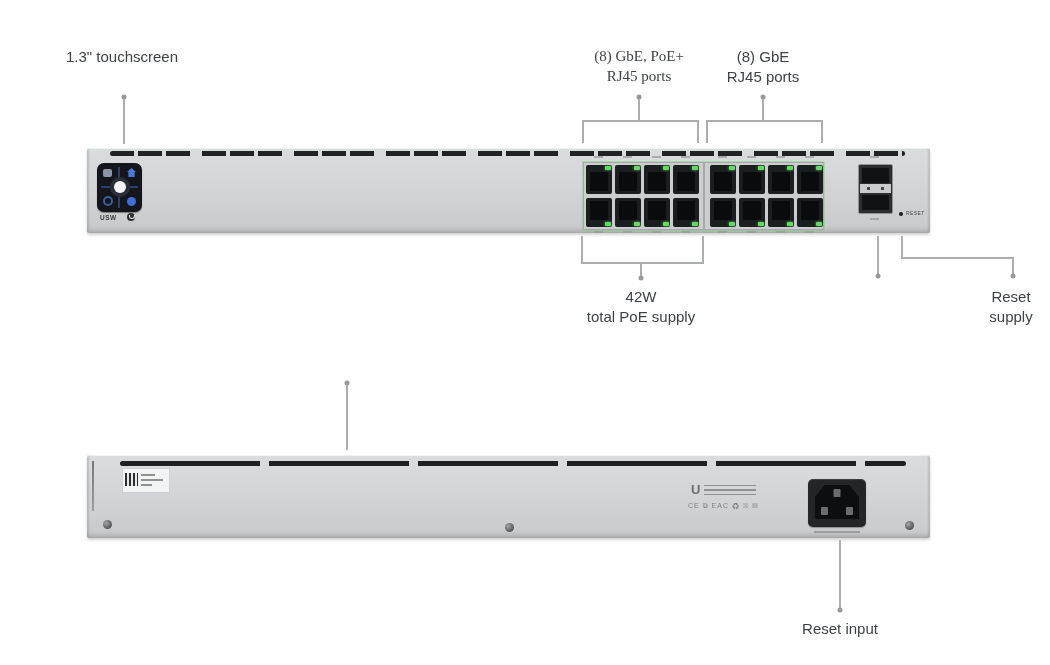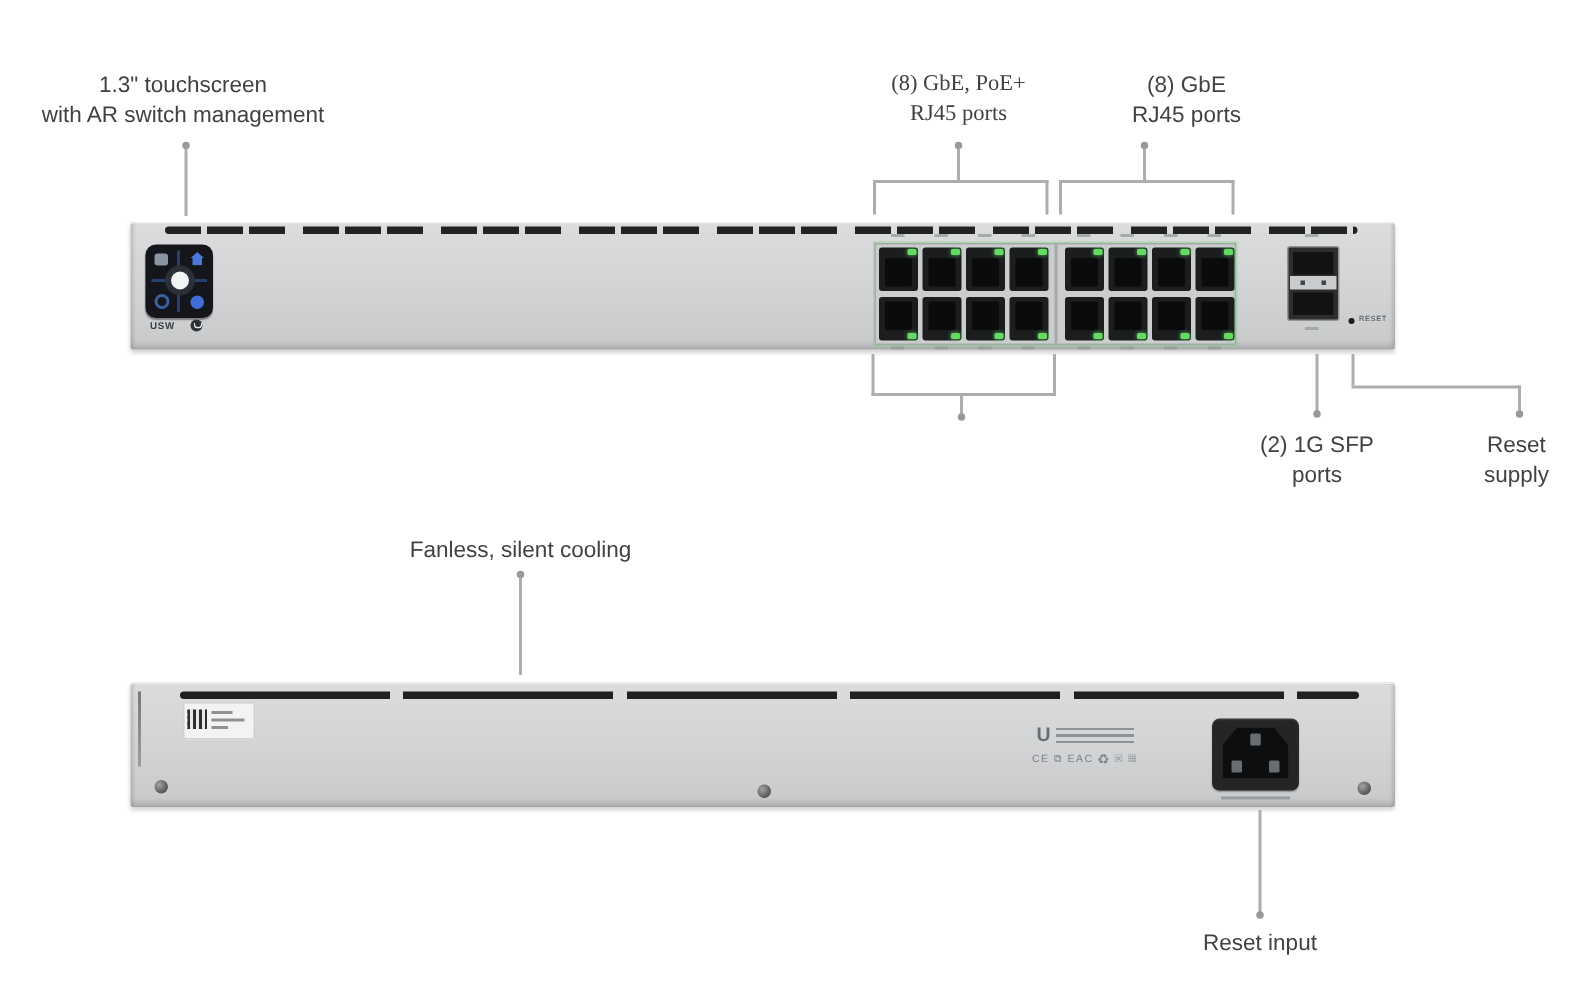--- a/index.html
+++ b/index.html
@@ -105,34 +105,33 @@
   .pin.pl{left:13px;bottom:12px;} .pin.pr{right:13px;bottom:12px;}
   .power-caption{position:absolute;left:727px;top:76px;width:46px;height:2px;background:#8f9294;opacity:.8;}
 </style>
 </head>
 <body>
 
 <div id="stage">
 
   <div class="callout" style="left:122px;top:47px;">
     <div>1.3" touchscreen</div>
-    <div>with AR switch management</div>
   </div>
   <div class="cdot" style="left:124px;top:97px;"></div>
   <div class="cline v" style="left:123px;top:99px;height:45px;"></div>
 
   <div class="callout" style="left:639px;top:47px;font-family:Liberation Serif, serif;">
     <div>(8) GbE, PoE+</div>
     <div>RJ45 ports</div>
   </div>
   <div class="cdot" style="left:639px;top:97px;"></div>
   <div class="cline v" style="left:638px;top:99px;height:22px;"></div>
   <div class="bracket-down" style="left:582px;top:120px;width:113px;"></div>
 
-  <div class="callout" style="left:763px;top:47px;margin-left:28px;">
+  <div class="callout" style="left:763px;top:47px;">
     <div>(8) GbE</div>
     <div>RJ45 ports</div>
   </div>
   <div class="cdot" style="left:763px;top:97px;"></div>
   <div class="cline v" style="left:762px;top:99px;height:22px;"></div>
   <div class="bracket-down" style="left:706px;top:120px;width:113px;"></div>
 
   <div class="panel" id="front-panel">
     <div class="vents-front"></div>
 
@@ -225,39 +224,36 @@
       <div class="port-mark" style="left: 594px; top: 83px;"></div>
       <div class="port-mark" style="left: 631px; top: 83px;"></div>
       <div class="port-mark" style="left: 660px; top: 83px;"></div>
       <div class="port-mark" style="left: 689px; top: 83px;"></div>
       <div class="port-mark" style="left: 718px; top: 83px;"></div>
     </div>
 
   <div class="bracket-up" style="left:581px;top:236px;width:119px;"></div>
   <div class="cline v" style="left:640px;top:262px;height:14px;"></div>
   <div class="cdot" style="left:641px;top:278px;"></div>
+  <div class="callout" style="left:641px;top:287px;">
+    <div>42W</div>
+    <div>total PoE supply</div>
+  </div>
 
   <div class="cline v" style="left:877px;top:236px;height:38px;"></div>
   <div class="cdot" style="left:878px;top:276px;"></div>
-  <div class="callout" style="left:878px;top:287px;">
-    <div>(2) 1G SFP</div>
-    <div>ports</div>
-  </div>
 
   <div class="cline v" style="left:901px;top:236px;height:21px;"></div>
   <div class="elbow-reset" style="left:901px;top:257px;width:111px;height:17px;"></div>
   <div class="cdot" style="left:1013px;top:276px;"></div>
   <div class="callout" style="left:1011px;top:287px;">
     <div>Reset</div>
     <div>supply</div>
   </div>
 
-  <div class="callout" style="left:347px;top:357px;">
-    <div>Fanless, silent cooling</div>
-  </div>
   <div class="cdot" style="left:347px;top:383px;"></div>
   <div class="cline v" style="left:346px;top:385px;height:65px;"></div>
 
   <div class="panel" id="back-panel">
     <div class="vents-back"></div>
     <div class="edge-shadow"></div>
 
     <div class="sticker">
       <div class="qr"></div>
       <div class="tline" style="top:5px;width:14px;"></div>

